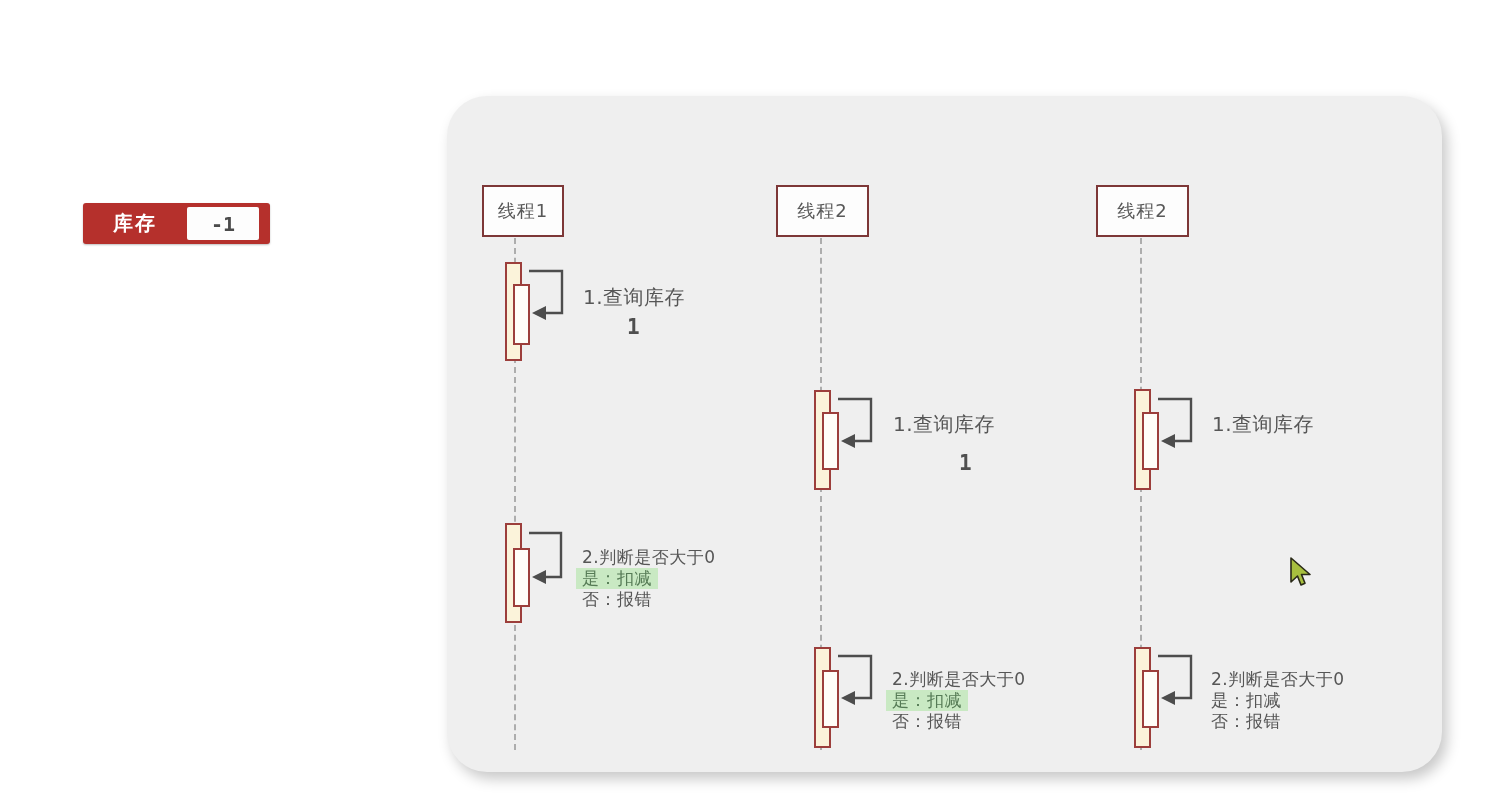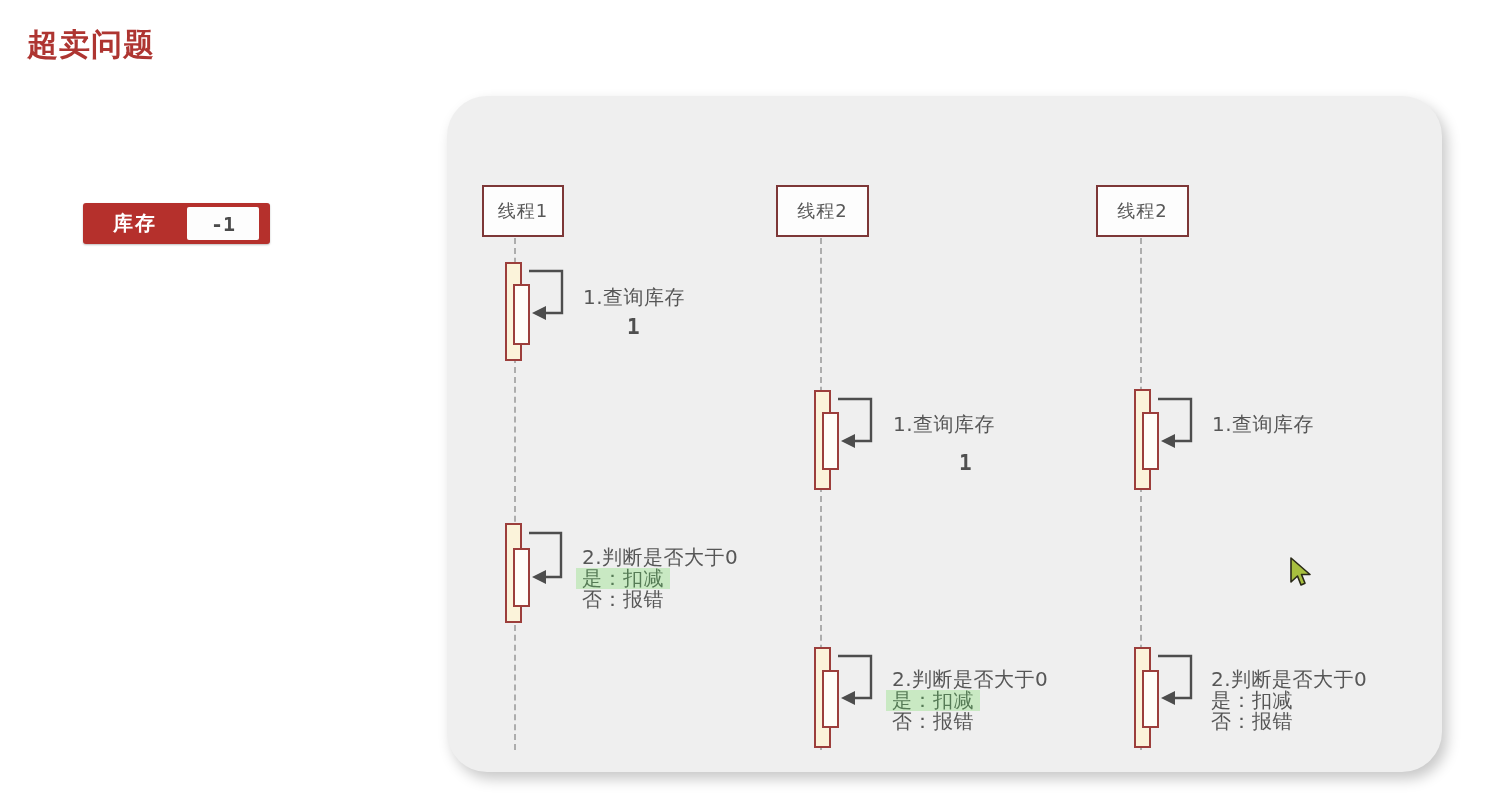--- a/index.html
+++ b/index.html
@@ -20,32 +20,31 @@
 
   .thread-box{height:52px;background:#fdfdfd;border:2.5px solid #7d3737;display:flex;align-items:center;justify-content:center;color:#585858;font-size:18px;box-sizing:border-box;letter-spacing:1px;}
   .lifeline{width:0;border-left:2px dashed #adadad;}
 
   .bar{box-sizing:border-box;border:2px solid #9c3e3b;}
   .bar-outer{background:#fbf3da;}
   .bar-inner{background:#fffdf8;}
 
   .call-label{font-size:20px;color:#565656;white-space:nowrap;letter-spacing:0.5px;}
   .call-result{font-size:21px;font-weight:bold;color:#4f4f4f;font-family:"DejaVu Sans Mono","Liberation Mono",monospace;}
-  .call-block{font-size:20px;color:#565656;line-height:21px;white-space:nowrap;letter-spacing:0.5px;}
+  .call-block{font-size:17px;color:#565656;line-height:21px;white-space:nowrap;letter-spacing:0.5px;}
   .call-block .ln{padding:0 6px;}
   .hl{display:inline-block;background:#c9e9c3;color:#567b56;padding:0 6px;}
 
   .arrow-svg{overflow:visible;}
 </style>
 </head>
 <body>
 
 <div class="stage">
 
-  <div class="abs page-title">超卖问题</div>
 
   <div class="abs inv-badge">
     <div class="abs inv-label">库存</div>
     <div class="abs inv-value-box">
       <span class="inv-value">-1</span>
     </div>
   </div>
 
   <div class="abs panel"></div>
 

